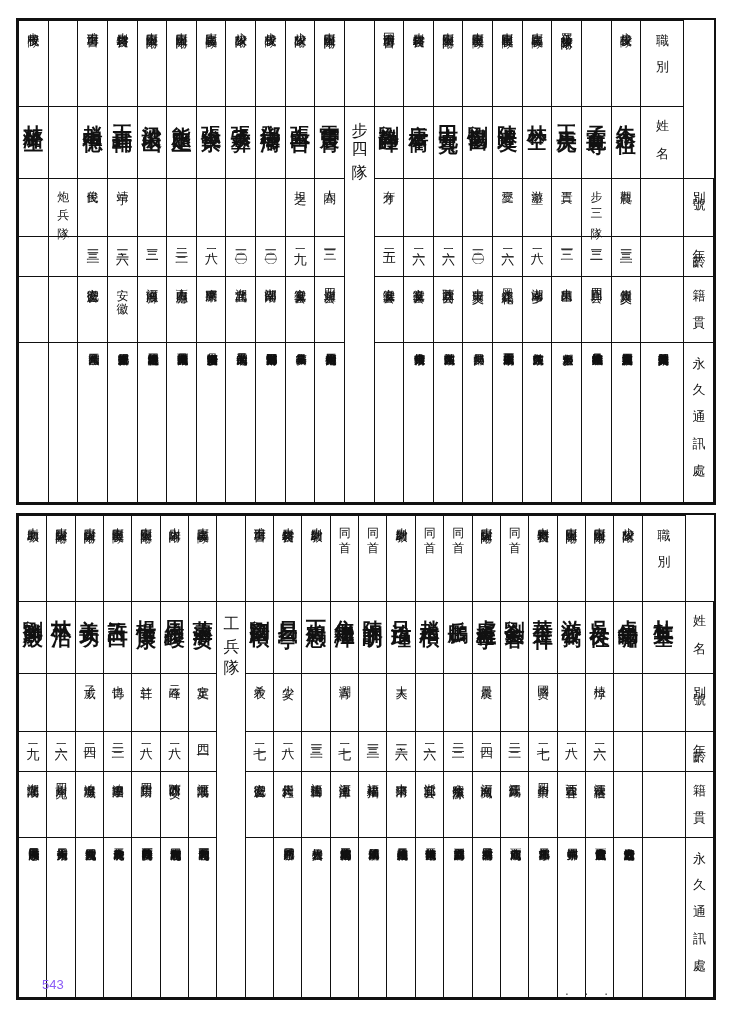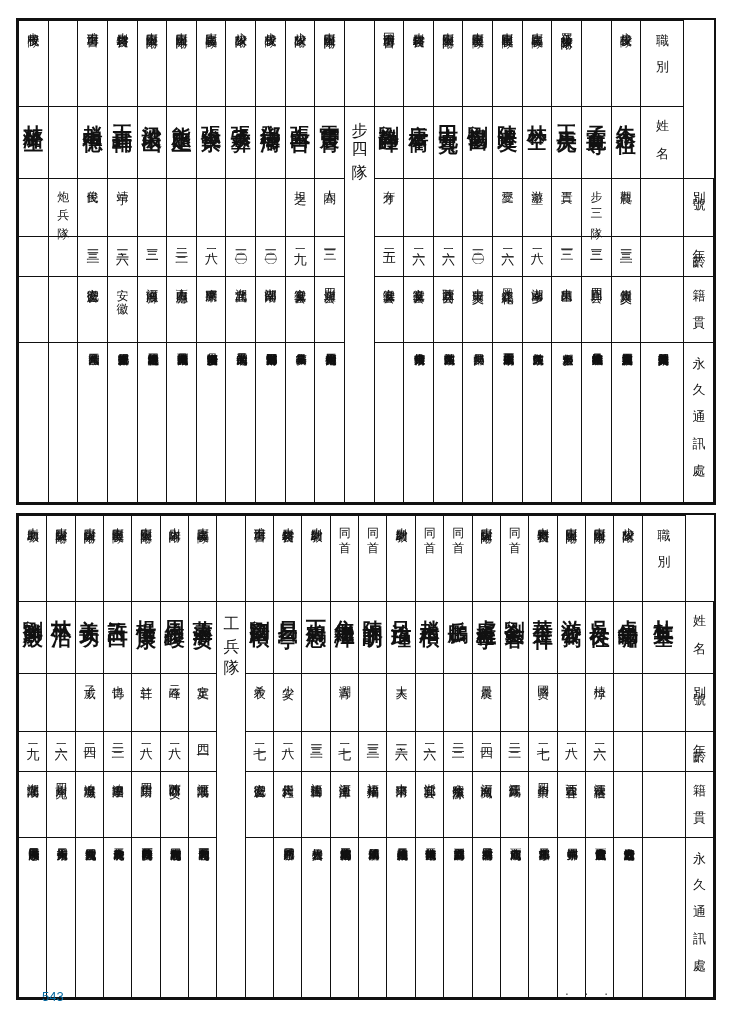--- a/index.html
+++ b/index.html
@@ -20,21 +20,21 @@
   .addr .v{font-size:11px;letter-spacing:0px;line-height:1.15;}
   .label-col{width:40px;background:#fff;}
   .row-rank{height:86px;}
   .row-name{height:72px;}
   .row-alias{height:58px;}
   .row-age{height:40px;}
   .row-origin{height:66px;}
   .row-addr{height:160px;}
   .unit-cell{position:relative;}
   .blank{}
-  .page-num{position:absolute;left:42px;bottom:20px;font-size:13px;font-family:"Liberation Sans",sans-serif;color:#0369a1;}
+  .page-num{position:absolute;left:42px;bottom:32px;font-size:13px;font-family:"Liberation Sans",sans-serif;color:#8b5cf6;}
   .dots{position:absolute;right:120px;bottom:26px;font-size:12px;letter-spacing:6px;color:#444;}
 </style>
 </head>
 <body>
 
 <div class="page">
 
   <div class="table-block">
     <table class="roster">
       <tbody>

